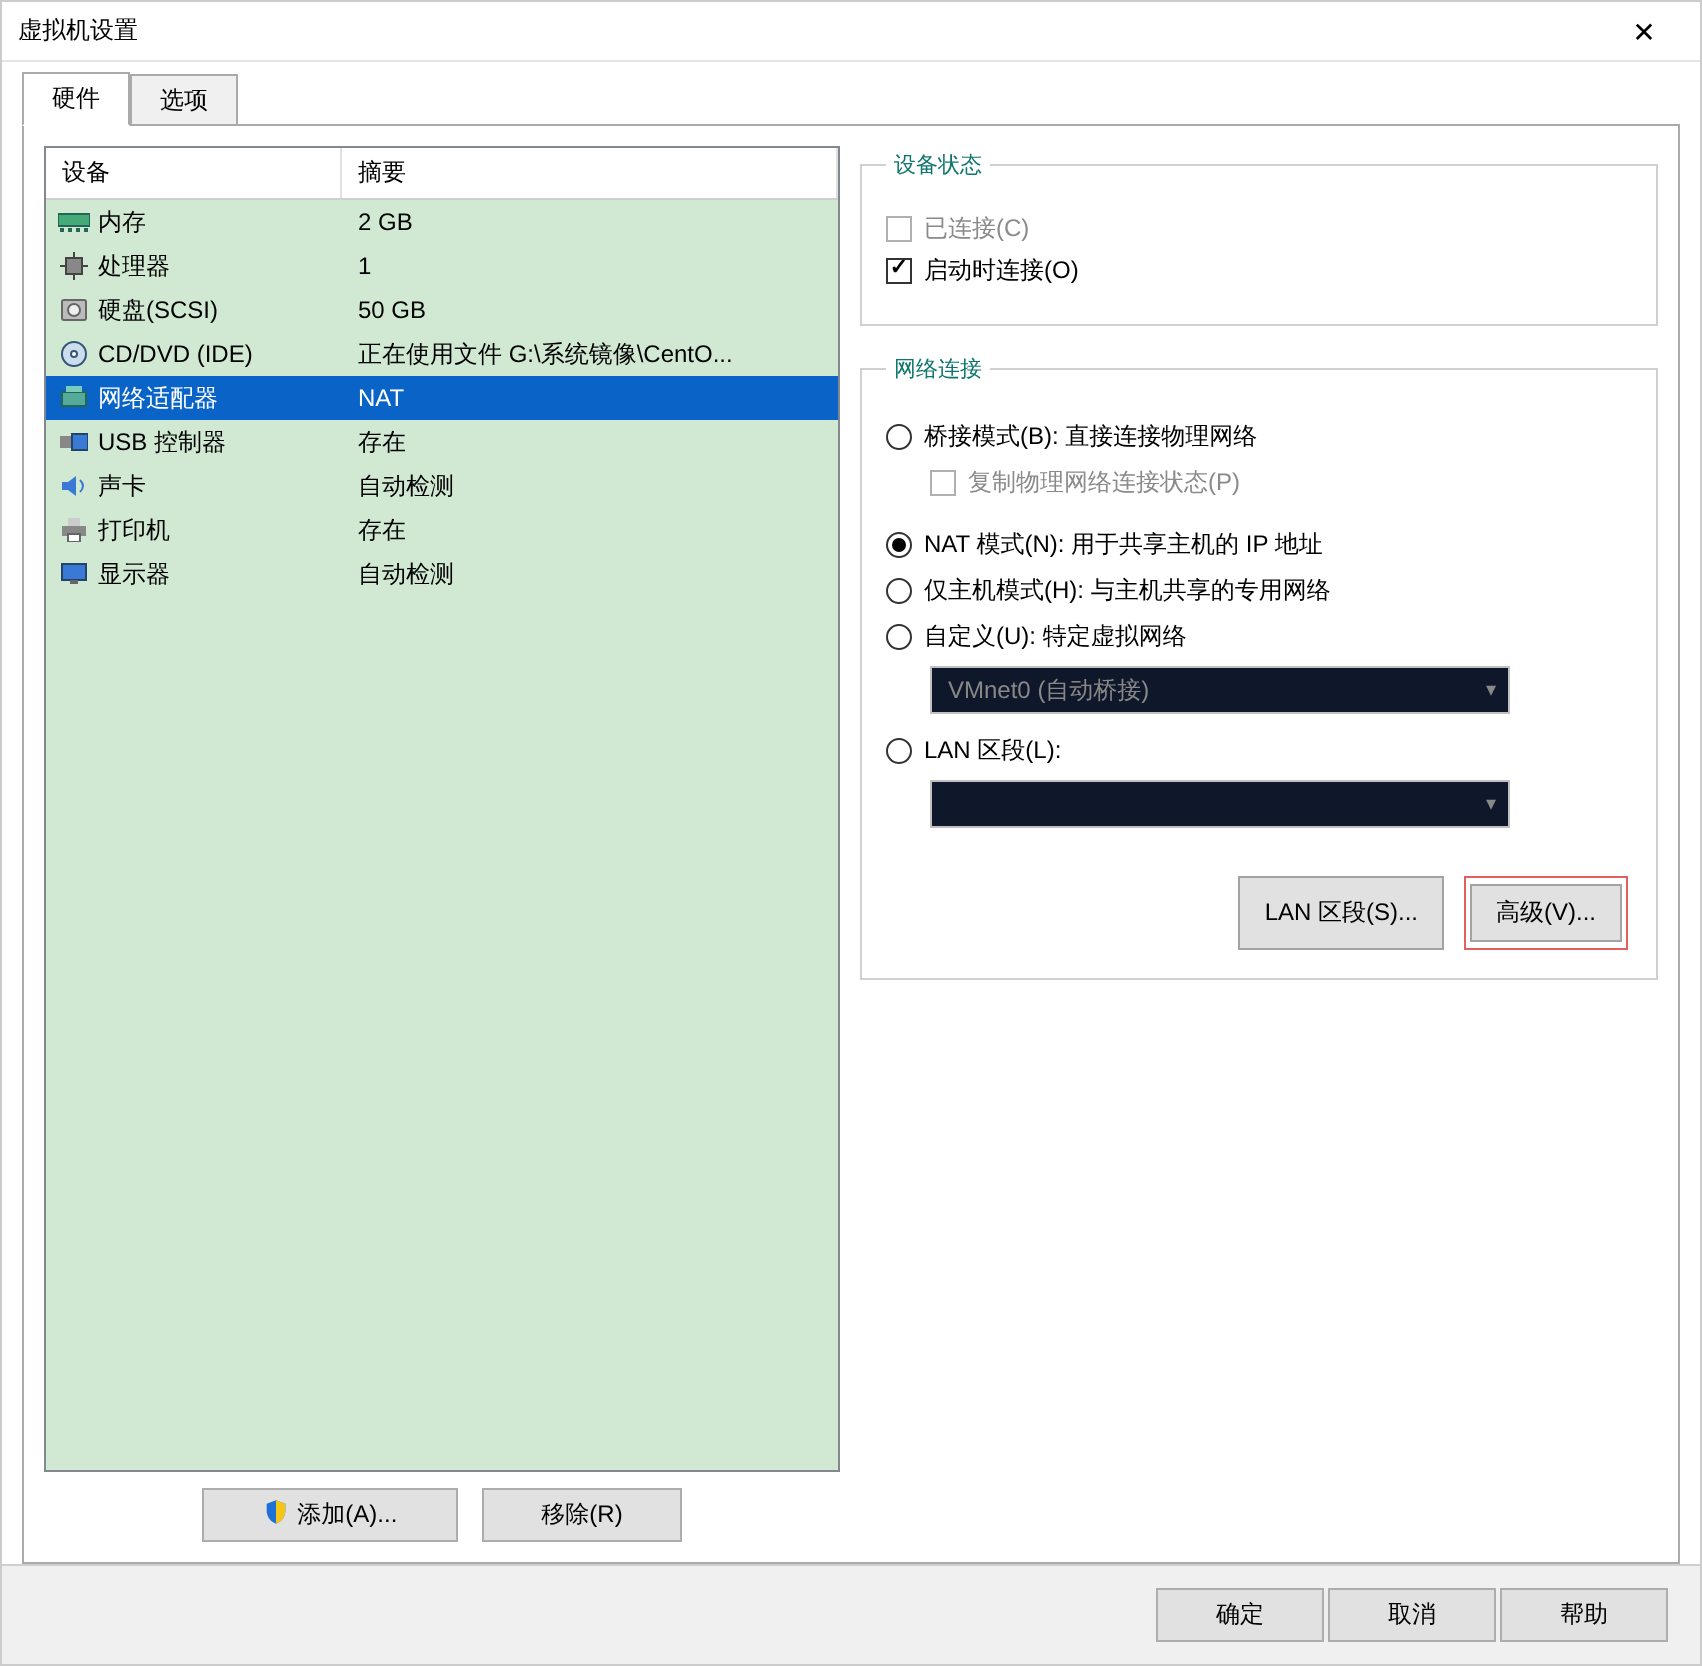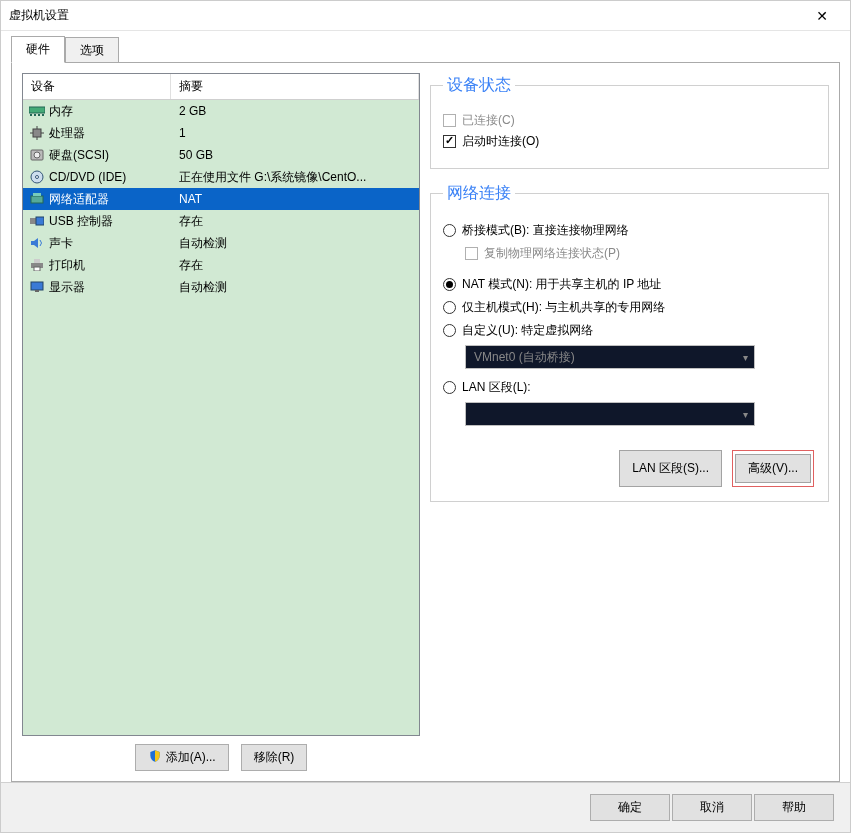--- a/index.html
+++ b/index.html
@@ -20,24 +20,24 @@
   .col-dev{width:148px}
   .col-sum{flex:1}
   .dev-body{flex:1;overflow:auto}
   .dev-row{display:flex;align-items:center;height:22px}
   .dev-row:nth-child(odd),.dev-row:nth-child(even){}
   .dev-row .c1{width:148px;display:flex;align-items:center;padding-left:6px;gap:4px}
   .dev-row .c2{flex:1;padding-left:8px}
   .dev-row.selected{background:#0a64c8;color:#fff}
   .dev-icon{width:16px;height:12px;display:inline-flex;align-items:center;justify-content:center}
   .below-btns{display:flex;justify-content:center;gap:12px;margin-top:8px}
-  .btn{background:#e1e1e1;border:1px solid #adadad;padding:4px 12px;font-size:12px;cursor:pointer;display:inline-flex;align-items:center;gap:4px}
+  .btn{background:#e1e1e1;border:1px solid #adadad;padding:4px 29px;font-size:12px;cursor:pointer;display:inline-flex;align-items:center;gap:4px}
   .right-col{flex:1;display:flex;flex-direction:column;gap:14px;padding-top:2px}
   fieldset{border:1px solid #d0d0d0;padding:12px 12px 14px 12px;margin:0}
-  legend{padding:0 4px;font-size:16px;color:#3b82f6}
+  legend{padding:0 4px;font-size:11px;color:#0f766e}
   .chk{display:flex;align-items:center;gap:6px;margin:4px 0}
   .cbox{width:13px;height:13px;border:1px solid #333;display:inline-flex;align-items:center;justify-content:center;font-size:11px;line-height:1;cursor:pointer;background:#fff}
   .cbox.checked:after{content:"✓";color:#000;font-weight:bold;position:relative;top:-1px}
   .radio{display:flex;align-items:center;gap:6px;margin:6px 0}
   .rcircle{width:13px;height:13px;border:1px solid #333;border-radius:50%;display:inline-flex;align-items:center;justify-content:center;cursor:pointer;background:#fff}
   .rcircle.checked:after{content:"";width:7px;height:7px;border-radius:50%;background:#000}
   .indent{margin-left:22px}
   .disabled{color:#8a8a8a}
   .disabled .cbox{border-color:#b0b0b0}
   .combo{width:290px;height:24px;border:1px solid #c0c0c0;background:#0f172a;display:flex;align-items:center;padding:0 8px;margin:4px 0 2px 22px;position:relative;color:#888}

